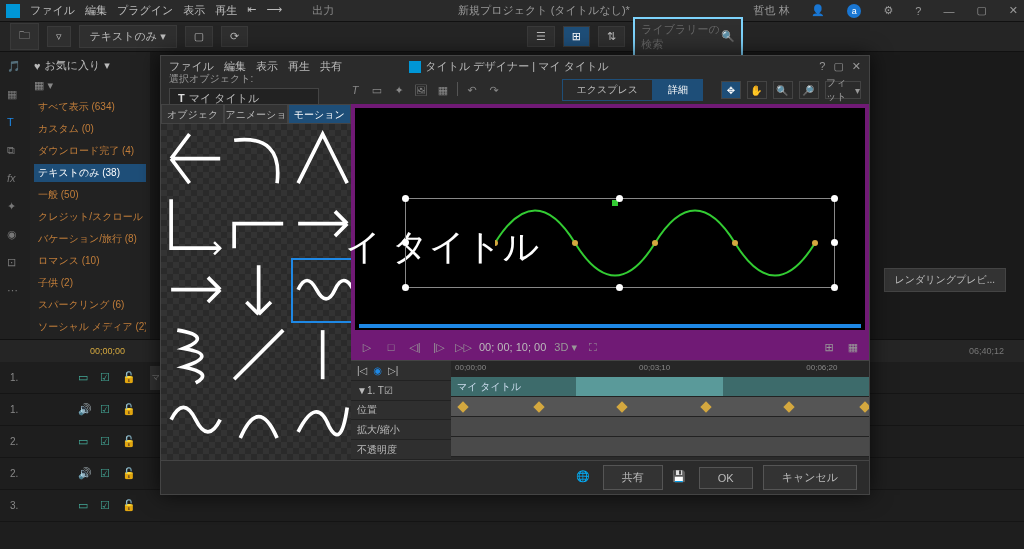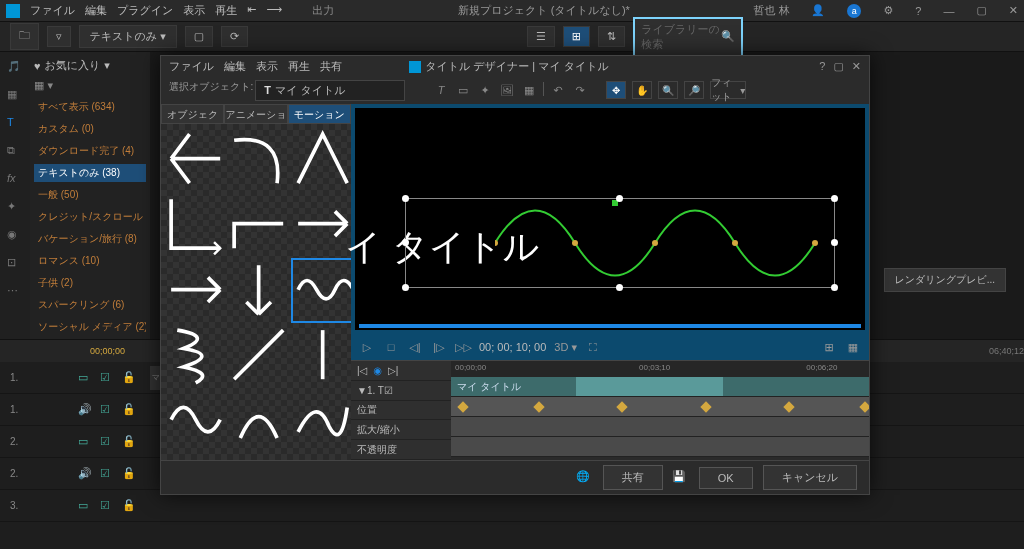--- a/index.html
+++ b/index.html
@@ -56,21 +56,21 @@
 .dialog .view-ctrls .vbtn.sel{background:#1e4e78;color:#fff}
 .dialog .dlg-body{flex:1;display:flex;overflow:hidden}
 .dialog .motion-panel{width:190px;background:#262626;display:flex;flex-direction:column}
 .dialog .motion-tabs{display:flex;height:20px}
 .dialog .motion-tabs .mt{flex:1;text-align:center;font-size:10px;padding:3px 0;background:#333;border:1px solid #444;cursor:pointer}
 .dialog .motion-tabs .mt.sel{background:#1e4e78;color:#fff}
 .dialog .motion-grid{flex:1;display:grid;grid-template-columns:repeat(3,1fr);gap:2px;padding:4px;overflow:hidden;background:repeating-conic-gradient(#333 0 25%,#2a2a2a 0 50%) 0 0/12px 12px}
 .dialog .motion-grid .cell{aspect-ratio:1;position:relative;cursor:pointer}
 .dialog .motion-grid .cell.sel{outline:2px solid #1e88e5;outline-offset:-1px}
 .dialog .motion-grid .cell svg{width:100%;height:100%}
-.dialog .preview-panel{flex:1;display:flex;flex-direction:column;background:#0c4a6e}
+.dialog .preview-panel{flex:1;display:flex;flex-direction:column;background:#701a75}
 .dialog .canvas{flex:1;background:#000;position:relative;margin:4px}
 .dialog .canvas .bbox{position:absolute;left:50px;top:90px;width:430px;height:90px;border:1px solid #888}
 .dialog .canvas .bbox .handle{position:absolute;width:7px;height:7px;background:#fff;border-radius:50%}
 .dialog .canvas .bbox .h-tl{left:-4px;top:-4px}.dialog .canvas .bbox .h-tr{right:-4px;top:-4px}
 .dialog .canvas .bbox .h-bl{left:-4px;bottom:-4px}.dialog .canvas .bbox .h-br{right:-4px;bottom:-4px}
 .dialog .canvas .bbox .h-tm{left:50%;top:-4px;margin-left:-4px}.dialog .canvas .bbox .h-bm{left:50%;bottom:-4px;margin-left:-4px}
 .dialog .canvas .bbox .h-ml{left:-4px;top:50%;margin-top:-4px}.dialog .canvas .bbox .h-mr{right:-4px;top:50%;margin-top:-4px}
 .dialog .canvas .title-text{position:absolute;left:-10px;top:115px;color:#fff;font-size:36px;font-weight:300}
 .dialog .canvas .sine{position:absolute;left:140px;top:90px}
 .dialog .canvas .progress{position:absolute;left:4px;right:4px;bottom:2px;height:4px;background:linear-gradient(90deg,#1e88e5,#1e88e5)}
@@ -167,21 +167,21 @@
     <div class="item">3D/3D-Like (2)</div>
   </div>
 </div>
 
 <div class="render-btn">レンダリングプレビ...</div>
 
 <div class="timeline-area">
   <div class="ruler">
     <span style="color:#d4a83f">00;00;00</span>
     <span style="flex:1"></span>
-    <span style="">06;40;12</span>
+    <span style="margin-right:20px">06;40;12</span>
   </div>
   <div class="tracks">
     <div class="track">
         <span class="tlabel">1.</span>
         <span class="ticon">▭</span>
         <span class="ticon">☑</span>
         <span class="ticon">🔓</span>
         <div style="margin-left:6px;width:20px;height:24px;background:#333;color:#888;font-size:8px;display:flex;align-items:center;justify-content:center">マイ</div>
       </div>
     <div class="track">
@@ -219,38 +219,42 @@
     <span>再生</span>
     <span>共有</span>
     <div class="centre-title"><span class="tlogo"></span><span>タイトル デザイナー</span><span> | </span><span>マイ タイトル</span></div>
     <div class="win-ctrls">
       <span>?</span>
       <span>▢</span>
       <span>✕</span>
     </div>
   </div>
   <div class="dlg-row2">
-    <div style="display:flex;flex-direction:row;gap:2px">
+    <div style="display:flex;flex-direction:column;gap:2px">
       <span class="lbl">選択オブジェクト:</span>
       <div class="obj-combo">
           <span class="T">T</span>
           <span>マイ タイトル</span>
         </div>
     </div>
     <div class="tool-icons">
       <span>
           <i>T</i>
         </span>
       <span>▭</span>
       <span>✦</span>
       <span>🖼</span>
       <span>▦</span>
       <span style="width:1px;height:14px;background:#555"></span>
       <span>↶</span>
       <span>↷</span>
+    </div>
+    <div class="mode-toggle">
+      <div class="mbtn">エクスプレス</div>
+      <div class="mbtn sel">詳細</div>
     </div>
     <div class="view-ctrls">
       <span class="vbtn sel">✥</span>
       <span class="vbtn">✋</span>
       <span class="vbtn">🔍</span>
       <span class="vbtn">🔎</span>
       <span class="vbtn" style="width:36px"><span>フィット</span> ▾</span>
     </div>
   </div>
   <div class="dlg-body">

